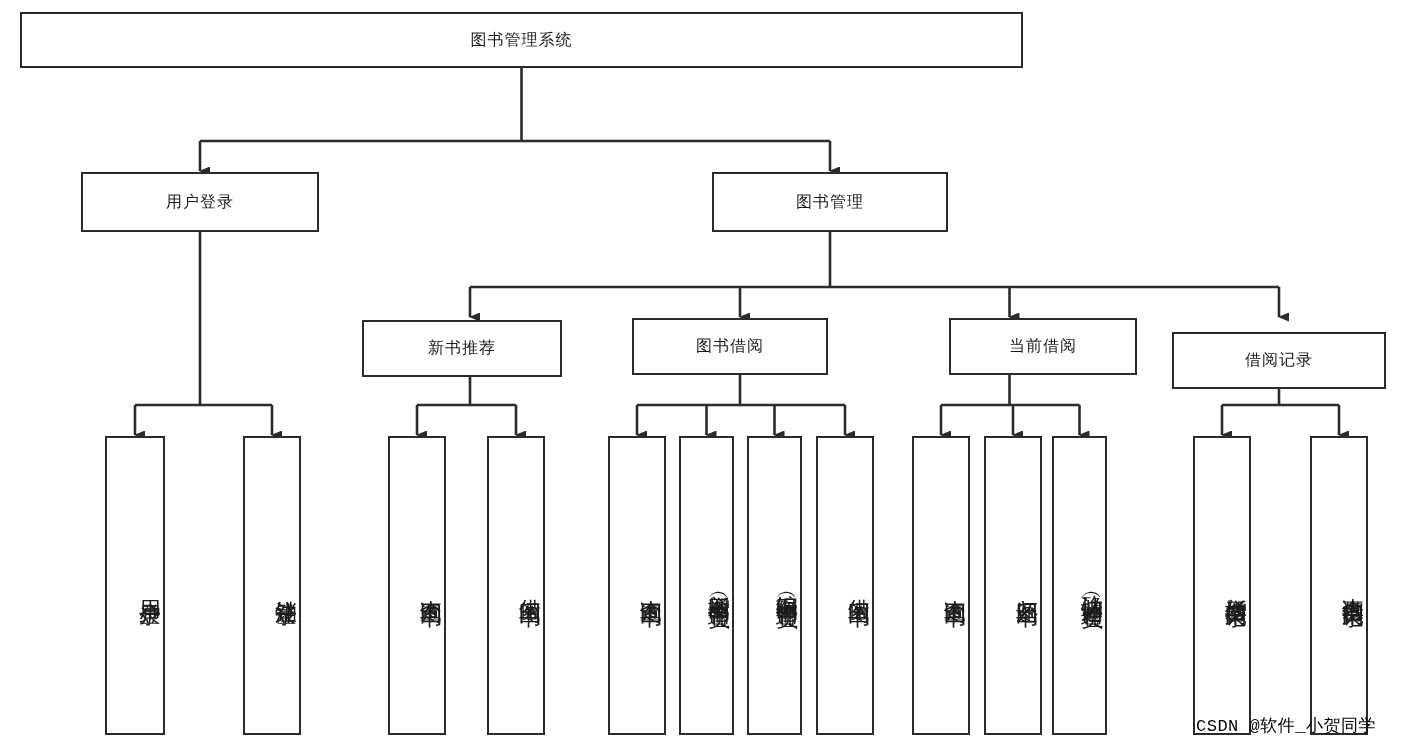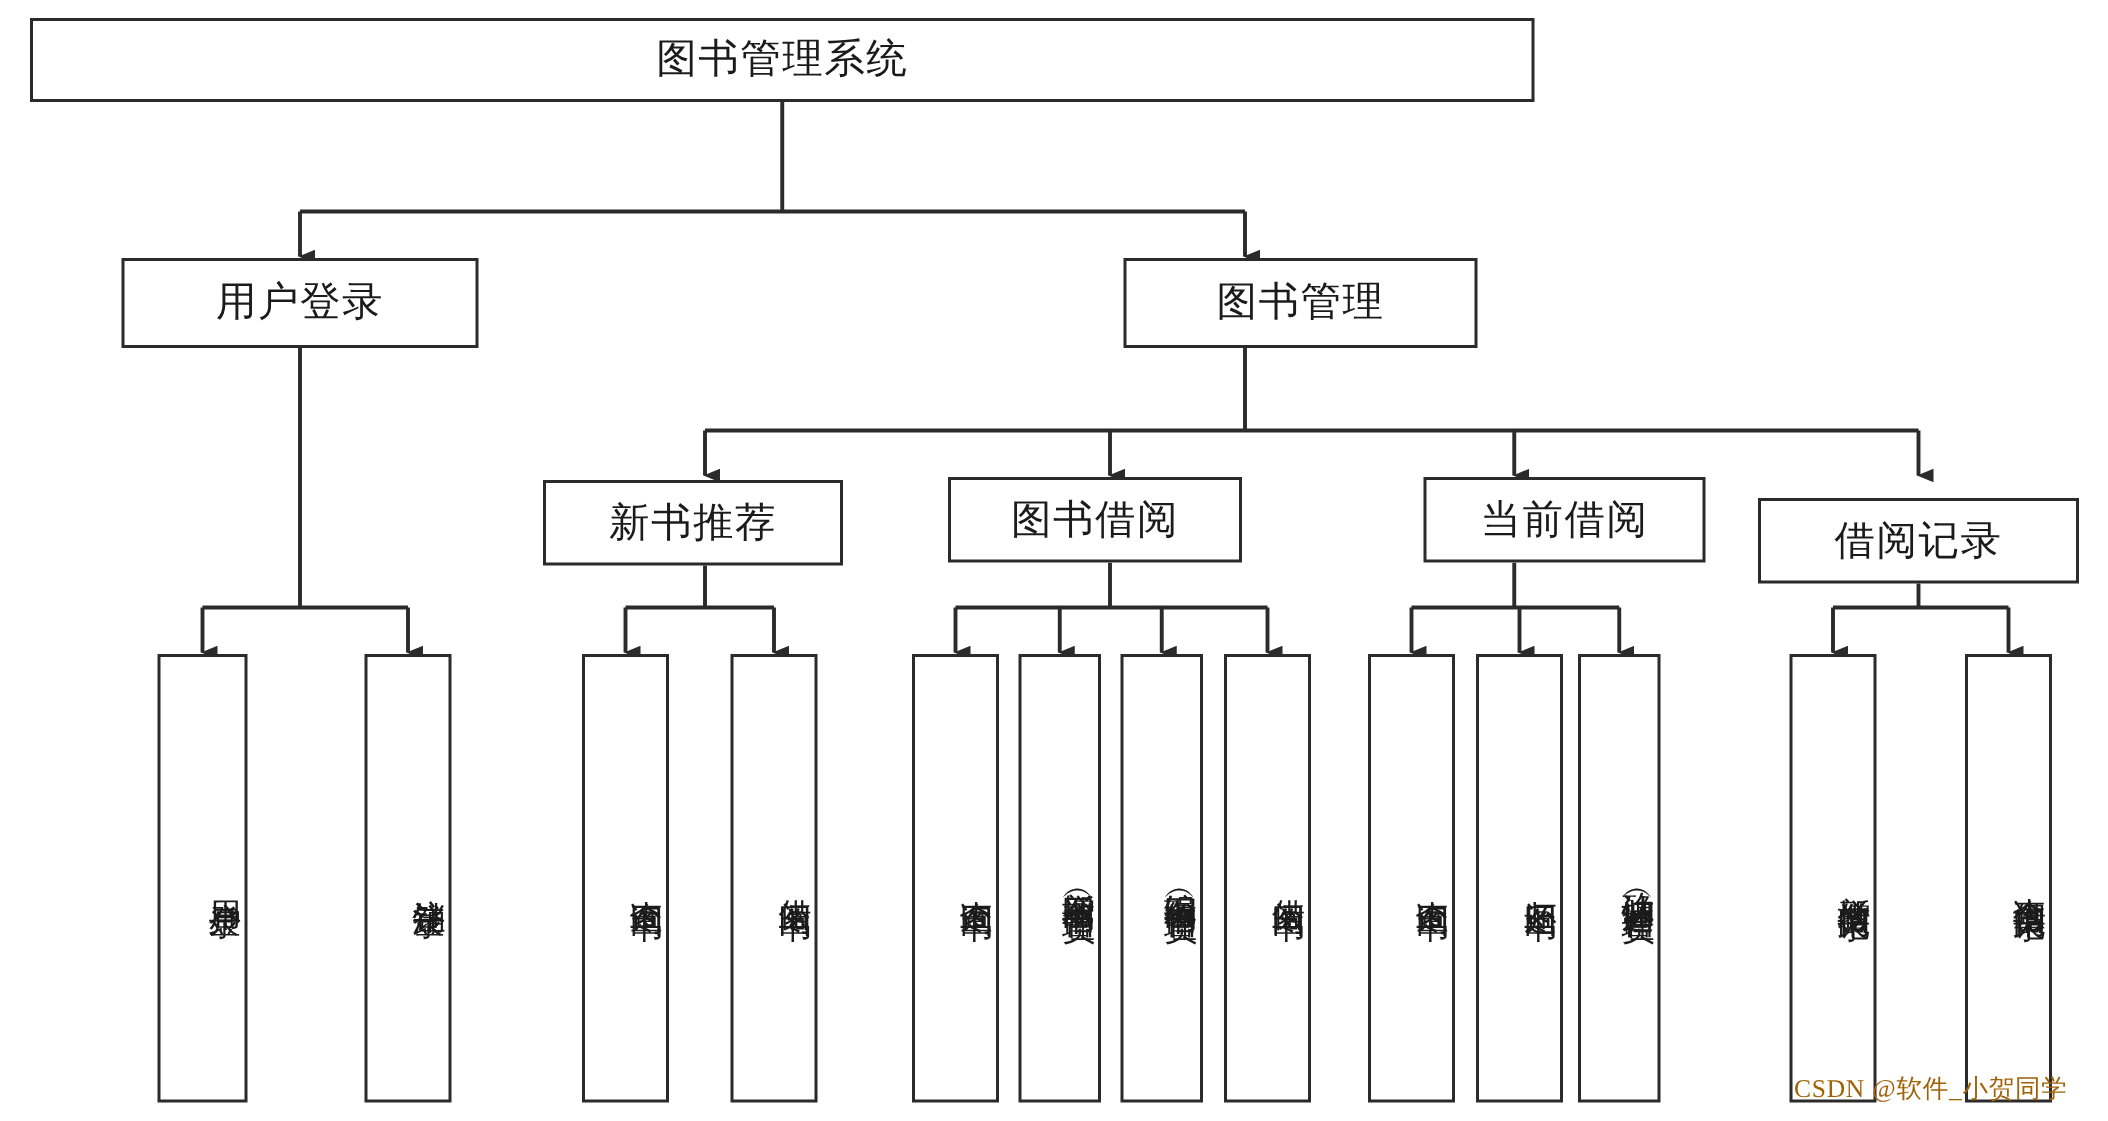--- a/index.html
+++ b/index.html
@@ -32,44 +32,44 @@
     border: 2.5px solid #2b2b2b;
     background: #ffffff;
     color: #1b1b1b;
     display: flex;
     align-items: center;
     justify-content: center;
     text-align: center;
     line-height: 1.18;
   }
   .node.h {
-    font-size: 27px;
+    font-size: 16px;
     letter-spacing: 1px;
   }
   .node.v {
     writing-mode: vertical-rl;
     text-orientation: upright;
     font-size: 22px;
     letter-spacing: 2px;
     padding: 6px 0;
     align-items: flex-start;
     justify-content: center;
   }
   .node.v .vtext {
     writing-mode: vertical-rl;
     text-orientation: upright;
     white-space: nowrap;
   }
   .watermark {
     position: absolute;
     font-size: 17px;
-    color: #a16207;
+    color: #000000;
     white-space: nowrap;
     letter-spacing: 0.5px;
-    font-family: Liberation Serif, serif;
+    font-family: Liberation Mono, monospace;
   }
 </style>
 </head>
 <body>
 
 <div id="canvas">
 
   <svg id="edges" viewBox="0 0 1405 747">
     <defs>
       <marker id="arrow" markerWidth="9" markerHeight="11" refX="4.5" refY="10" orient="auto" markerUnits="userSpaceOnUse">
@@ -113,21 +113,21 @@
       </g>
   </svg>
 
   <div class="node h" style="left: 20px; top: 12px; width: 1003px; height: 56px;">
       <span>图书管理系统</span>
     </div>
 
   <div class="node h" style="left: 81px; top: 172px; width: 238px; height: 60px;">
       <span>用户登录</span>
     </div>
-  <div class="node h" style="left: 712px; top: 172px; width: 236px; height: 60px; margin-left: 37px;">
+  <div class="node h" style="left: 712px; top: 172px; width: 236px; height: 60px;">
       <span>图书管理</span>
     </div>
 
   <div class="node h" style="left: 362px; top: 320px; width: 200px; height: 57px;">
       <span>新书推荐</span>
     </div>
   <div class="node h" style="left: 632px; top: 318px; width: 196px; height: 57px;">
       <span>图书借阅</span>
     </div>
   <div class="node h" style="left: 901px; top: 318px; width: 188px; height: 57px; margin-left: 48px;">

